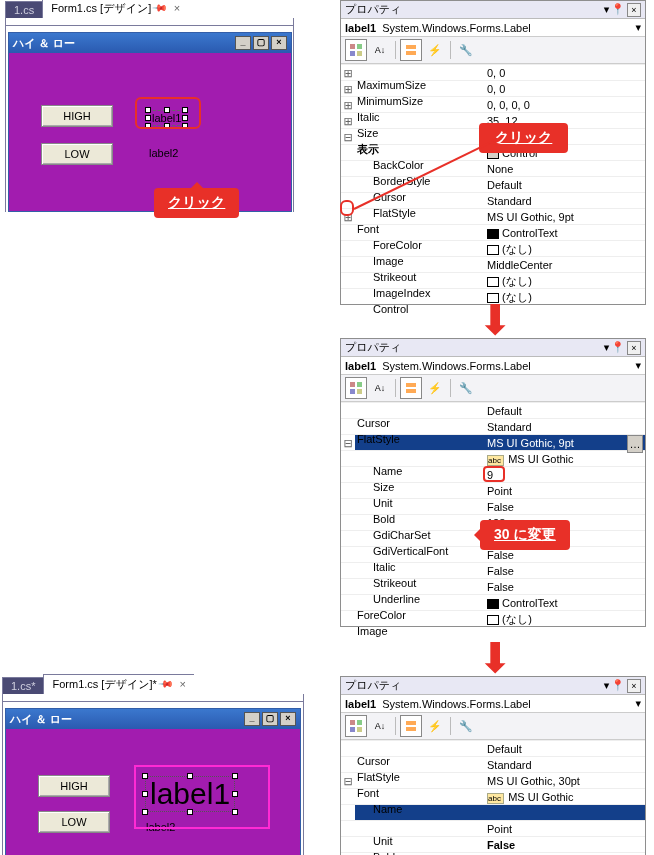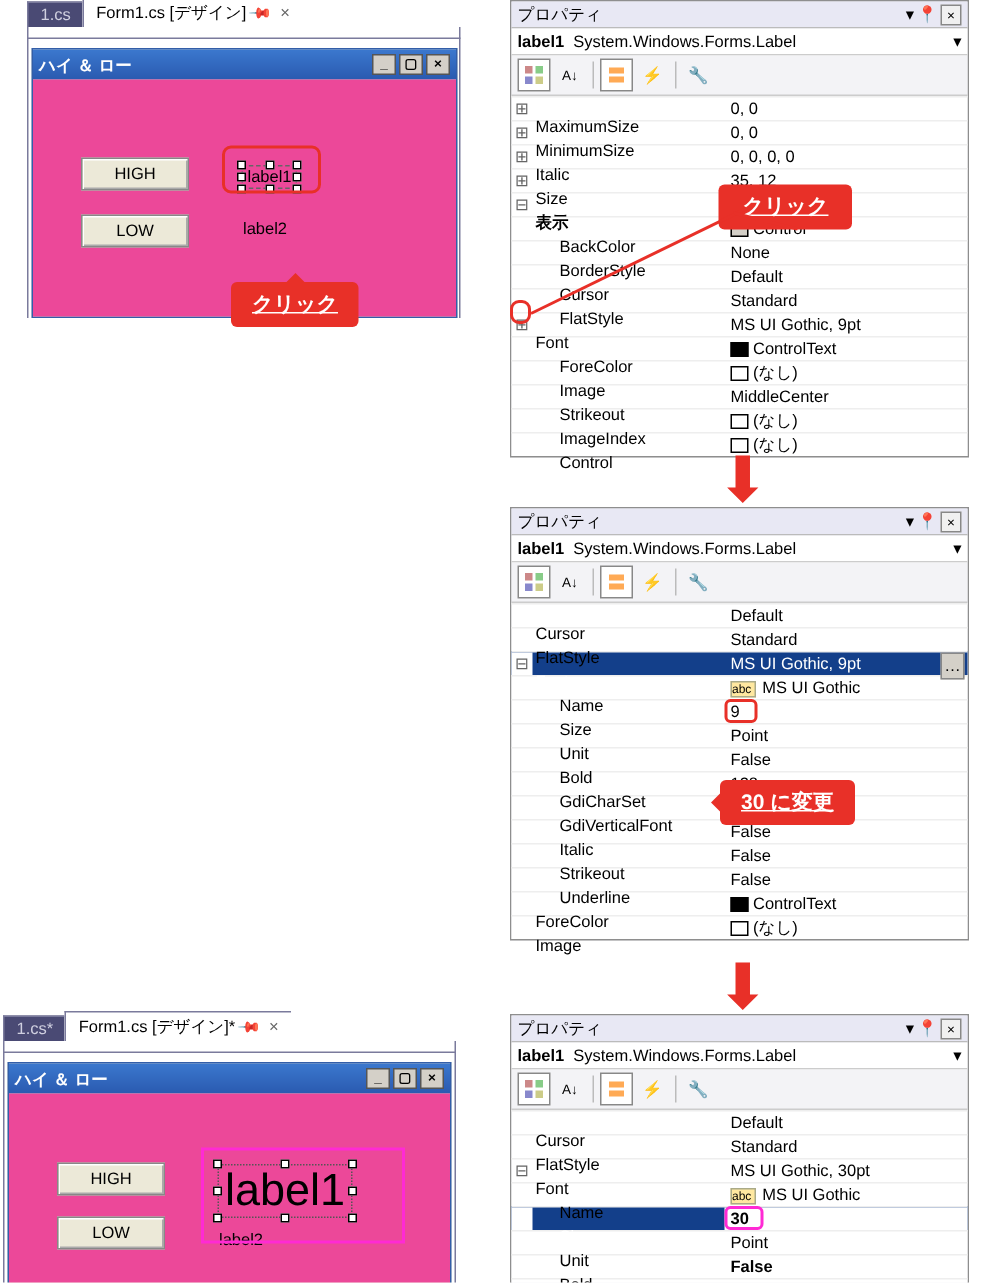--- a/index.html
+++ b/index.html
@@ -57,21 +57,21 @@
     background: #d4d0c8;
     border: 1px solid #555;
     text-align: center;
     line-height: 10px;
     font-size: 9px;
     color: #000;
   }
   .form-body {
     position: relative;
     height: 158px;
-    background: #ec4899;
+    background: #a21caf;
   }
   .btn {
     position: absolute;
     width: 72px; height: 22px;
     background: #ece9d8;
     border: 1px solid #888;
     box-shadow: inset 1px 1px 0 #fff, inset -1px -1px 0 #aaa;
     text-align: center;
     line-height: 20px;
     font-size: 11px;
@@ -202,21 +202,21 @@
     font-family: "MS UI Gothic", sans-serif;
   }
 
   .sel-dash {
     outline: 1px dotted #555;
   }
 </style>
 </head>
 <body>
 
-<div style="position:absolute; left:18px; top:0;">
+<div style="position:absolute; left:5px; top:0;">
   <div class="tabstrip">
     <div class="tab inactive">1.cs</div>
     <div class="tab active">
       <span>Form1.cs [デザイン]</span>
       <span class="pin-icon">📌</span>
       <span class="close-x">×</span>
     </div>
   </div>
   <div style="height:8px; background:#fff; border:1px solid #7a7a9c; border-top:none; width:289px;"></div>
   <div style="padding:6px 0 0 2px; background:#fff; border-left:1px solid #7a7a9c; border-right:1px solid #7a7a9c; width:289px;">
@@ -597,21 +597,20 @@
         <div class="v" style="font-weight: normal;"><span>MS UI Gothic, 30pt</span></div>
       </div>
       <div class="row">
         <div class="expcol"></div>
         <div class="k indent">Name</div>
         <div class="v"><span style="background: rgb(255, 232, 160); border: 1px solid rgb(170, 170, 136); font-size: 8px; margin-right: 4px;">abc </span><span>MS UI Gothic</span></div>
       </div>
       <div class="row selrow">
         <div class="expcol"></div>
         <div class="k indent">Size</div>
-        <div class="v" style="font-weight: bold; background: rgb(255, 255, 255); color: rgb(0, 0, 0);"><span>30</span><span style="position: absolute; left: 0px; top: -1px; width: 26px; height: 16px; border: 2px solid rgb(255, 42, 212); border-radius: 4px;"></span></div>
       </div>
       <div class="row">
         <div class="expcol"></div>
         <div class="k indent">Unit</div>
         <div class="v"><span>Point</span></div>
       </div>
       <div class="row">
         <div class="expcol"></div>
         <div class="k indent">Bold</div>
         <div class="v" style="font-weight: bold;"><span>False</span></div>

